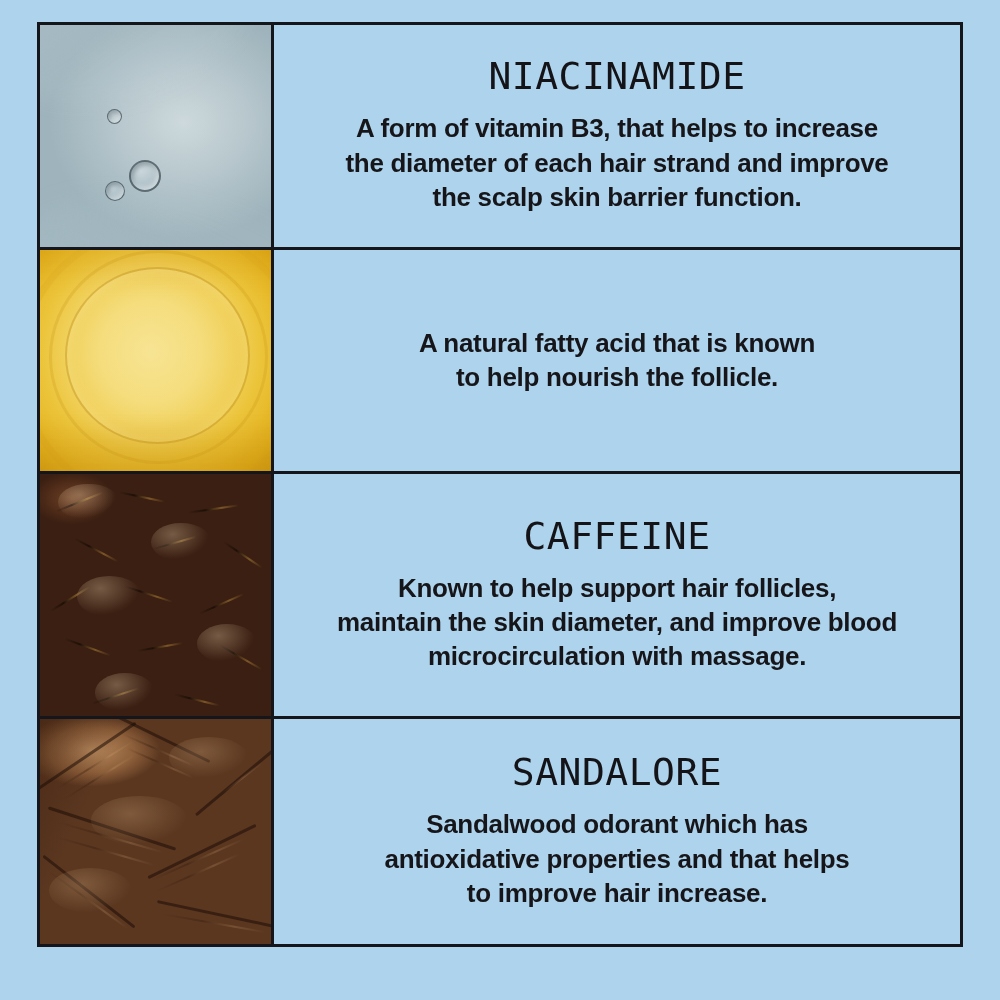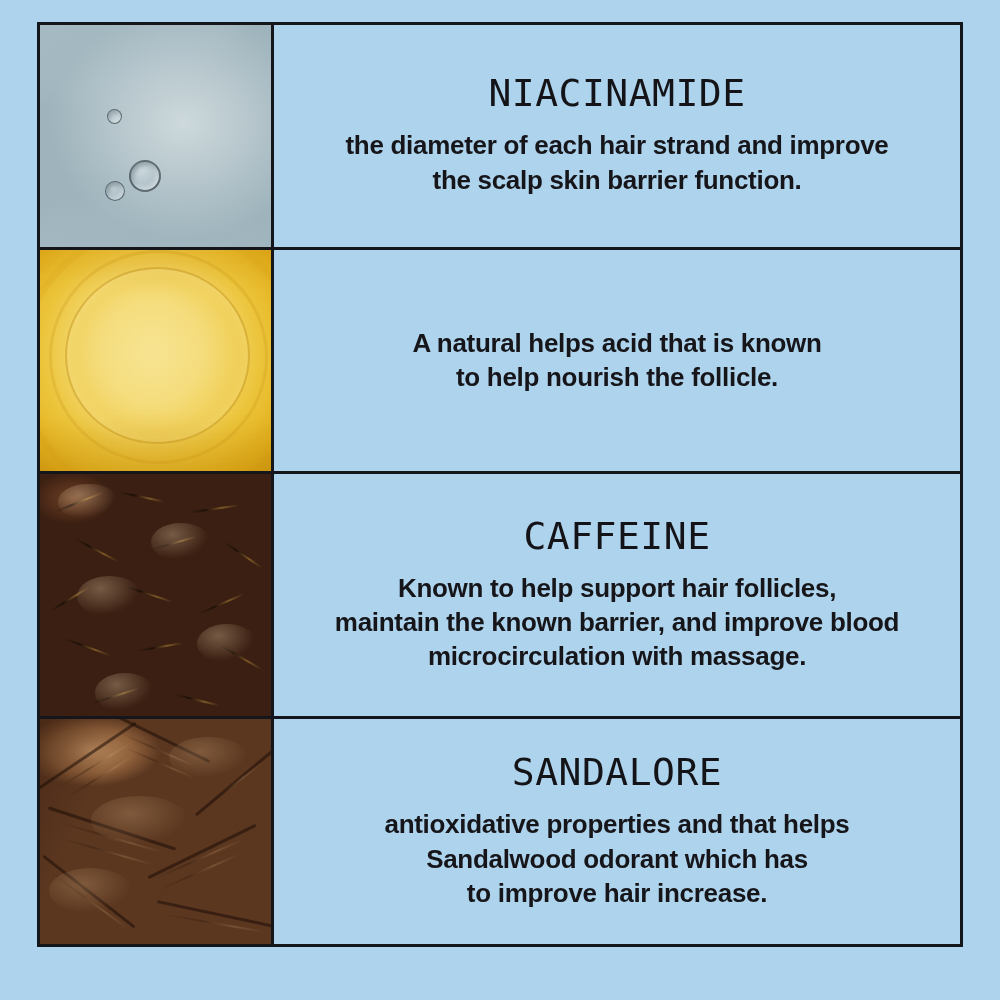--- a/index.html
+++ b/index.html
@@ -237,35 +237,36 @@
 
   <div class="ingredient-row row-0">
     <div class="swatch sw-gel">
       <span class="bubble bubble-a"></span>
       <span class="bubble bubble-b"></span>
       <span class="bubble bubble-c"></span>
     </div>
     <div class="text-cell">
       <h2 class="ing-title">NIACINAMIDE</h2>
       <p class="ing-desc">
+        <span class="ln">A form of vitamin B3, that helps to increase</span>
         <span class="ln">the diameter of each hair strand and improve</span>
         <span class="ln">the scalp skin barrier function.</span>
       </p>
     </div>
   </div>
 
   <div class="ingredient-row row-1">
     <div class="swatch sw-oil">
       <span class="ring ring-3"></span>
       <span class="ring ring-2"></span>
       <span class="ring ring-1"></span>
     </div>
     <div class="text-cell">
       <p class="ing-desc">
-        <span class="ln">A natural helps acid that is known</span>
+        <span class="ln">A natural fatty acid that is known</span>
         <span class="ln">to help nourish the follicle.</span>
       </p>
     </div>
   </div>
 
   <div class="ingredient-row row-2">
     <div class="swatch sw-coffee">
       <span class="crease" style="left:6%;  top:11%; width:22%; transform:rotate(-22deg);"></span>
       <span class="crease" style="left:34%; top:9%;  width:20%; transform:rotate(12deg);"></span>
       <span class="crease" style="left:64%; top:14%; width:22%; transform:rotate(-8deg);"></span>
@@ -283,21 +284,21 @@
       <span class="gloss" style="left:8%;  top:4%;  width:26%; height:15%;"></span>
       <span class="gloss" style="left:48%; top:20%; width:26%; height:16%;"></span>
       <span class="gloss" style="left:16%; top:42%; width:28%; height:17%;"></span>
       <span class="gloss" style="left:68%; top:62%; width:26%; height:16%;"></span>
       <span class="gloss" style="left:24%; top:82%; width:26%; height:16%;"></span>
     </div>
     <div class="text-cell">
       <h2 class="ing-title">CAFFEINE</h2>
       <p class="ing-desc">
         <span class="ln">Known to help support hair follicles,</span>
-        <span class="ln">maintain the known barrier, and improve blood</span>
+        <span class="ln">maintain the skin diameter, and improve blood</span>
         <span class="ln">microcirculation with massage.</span>
       </p>
     </div>
   </div>
 
   <div class="ingredient-row row-3">
     <div class="swatch sw-wood">
       <span class="chip-edge" style="left:-6%; top:16%; width:52%; height:3px; transform:rotate(-34deg);"></span>
       <span class="chip-edge" style="left:30%; top:8%;  width:46%; height:3px; transform:rotate(26deg);"></span>
       <span class="chip-edge" style="left:62%; top:26%; width:48%; height:3px; transform:rotate(-40deg);"></span>
@@ -316,20 +317,20 @@
       <span class="grain" style="left:48%; top:68%; width:40%; transform:rotate(-24deg);"></span>
       <span class="grain" style="left:0%;  top:80%; width:42%; transform:rotate(36deg);"></span>
       <span class="grain" style="left:52%; top:90%; width:46%; transform:rotate(10deg);"></span>
       <span class="hl" style="left:22%; top:34%; width:42%; height:22%;"></span>
       <span class="hl" style="left:56%; top:8%;  width:34%; height:18%;"></span>
       <span class="hl" style="left:4%;  top:66%; width:36%; height:20%;"></span>
     </div>
     <div class="text-cell">
       <h2 class="ing-title">SANDALORE</h2>
       <p class="ing-desc">
+        <span class="ln">Sandalwood odorant which has</span>
         <span class="ln">antioxidative properties and that helps</span>
-        <span class="ln">Sandalwood odorant which has</span>
         <span class="ln">to improve hair increase.</span>
       </p>
     </div>
   </div>
 
 </div>
 
 </body></html>

